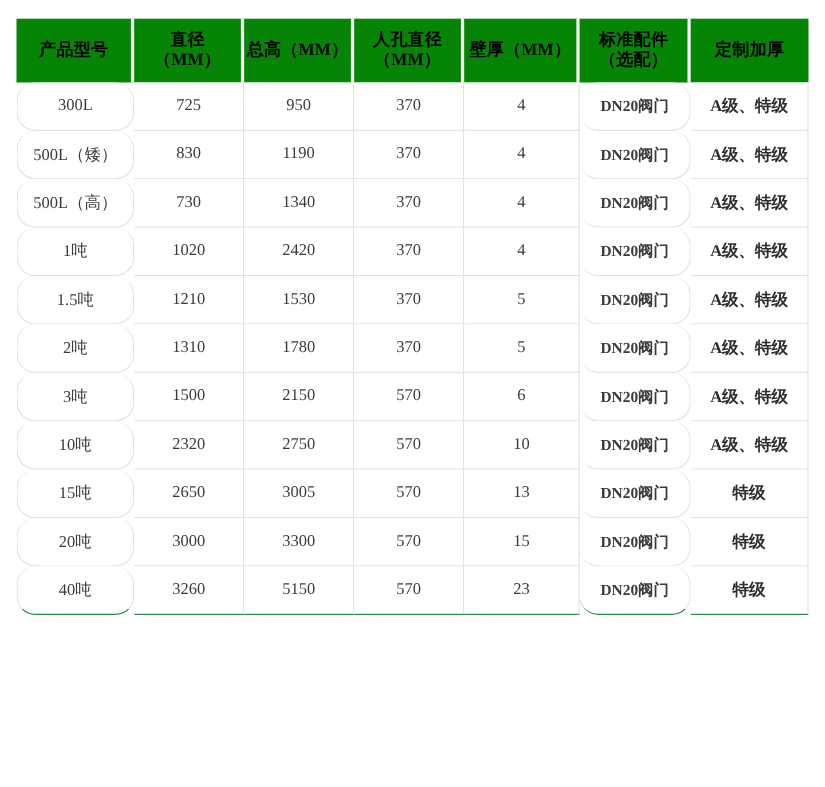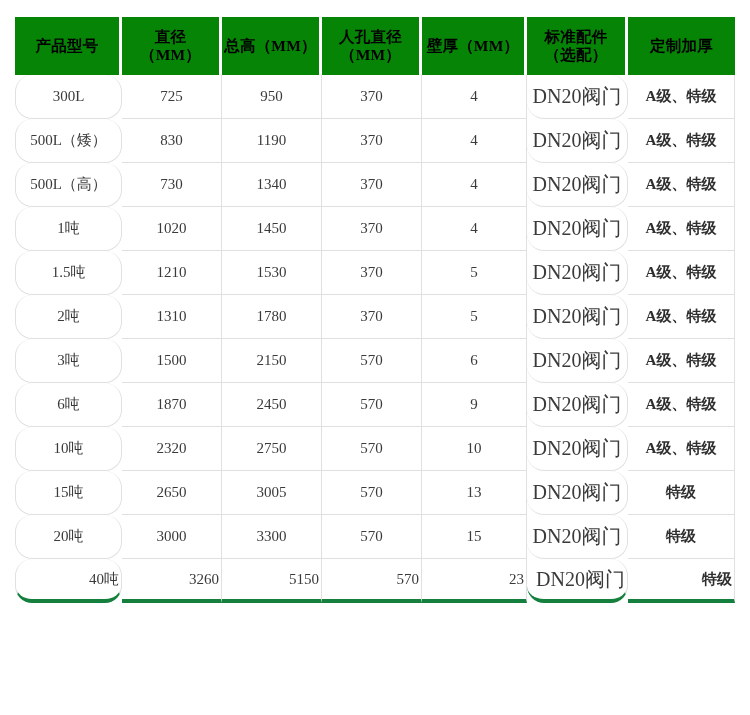--- a/index.html
+++ b/index.html
@@ -79,34 +79,34 @@
     border-bottom: 1px solid #e0e0e0;
     padding: 0 2px;
     box-sizing: border-box;
     white-space: nowrap;
     overflow: hidden;
   }
   tbody tr td:first-child {
     border-left: 1px solid #e0e0e0;
   }
   tbody tr:last-child td {
-    border-bottom: 4px solid #15803d;
-    text-align: right;
+    border-bottom: 1px solid #15803d;
   }
   tbody td.grade {
     font-weight: bold;
     color: #2e2e2e;
   }
   tbody td.model,
   tbody td.fitting {
     color: #3a3a3a;
     border-radius: 17px;
   }
   tbody td.fitting {
-    font-size: 20px;
+    font-size: 14px;
+    font-weight: bold;
   }
 
   
   col.c0 { width: 107px; }
   col.c1 { width: 100px; }
   col.c2 { width: 100px; }
   col.c3 { width: 100px; }
   col.c4 { width: 105px; }
   col.c5 { width: 101px; }
   col.c6 { width: 107px; }
@@ -170,21 +170,21 @@
             <td class="diameter">730</td>
             <td class="height">1340</td>
             <td class="manhole">370</td>
             <td class="wall">4</td>
             <td class="fitting">DN20阀门</td>
             <td class="grade">A级、特级</td>
           </tr>
           <tr>
             <td class="model">1吨</td>
             <td class="diameter">1020</td>
-            <td class="height">1450</td>
+            <td class="height">2420</td>
             <td class="manhole">370</td>
             <td class="wall">4</td>
             <td class="fitting">DN20阀门</td>
             <td class="grade">A级、特级</td>
           </tr>
           <tr>
             <td class="model">1.5吨</td>
             <td class="diameter">1210</td>
             <td class="height">1530</td>
             <td class="manhole">370</td>
@@ -200,29 +200,20 @@
             <td class="wall">5</td>
             <td class="fitting">DN20阀门</td>
             <td class="grade">A级、特级</td>
           </tr>
           <tr>
             <td class="model">3吨</td>
             <td class="diameter">1500</td>
             <td class="height">2150</td>
             <td class="manhole">570</td>
             <td class="wall">6</td>
-            <td class="fitting">DN20阀门</td>
-            <td class="grade">A级、特级</td>
-          </tr>
-          <tr>
-            <td class="model">6吨</td>
-            <td class="diameter">1870</td>
-            <td class="height">2450</td>
-            <td class="manhole">570</td>
-            <td class="wall">9</td>
             <td class="fitting">DN20阀门</td>
             <td class="grade">A级、特级</td>
           </tr>
           <tr>
             <td class="model">10吨</td>
             <td class="diameter">2320</td>
             <td class="height">2750</td>
             <td class="manhole">570</td>
             <td class="wall">10</td>
             <td class="fitting">DN20阀门</td>

